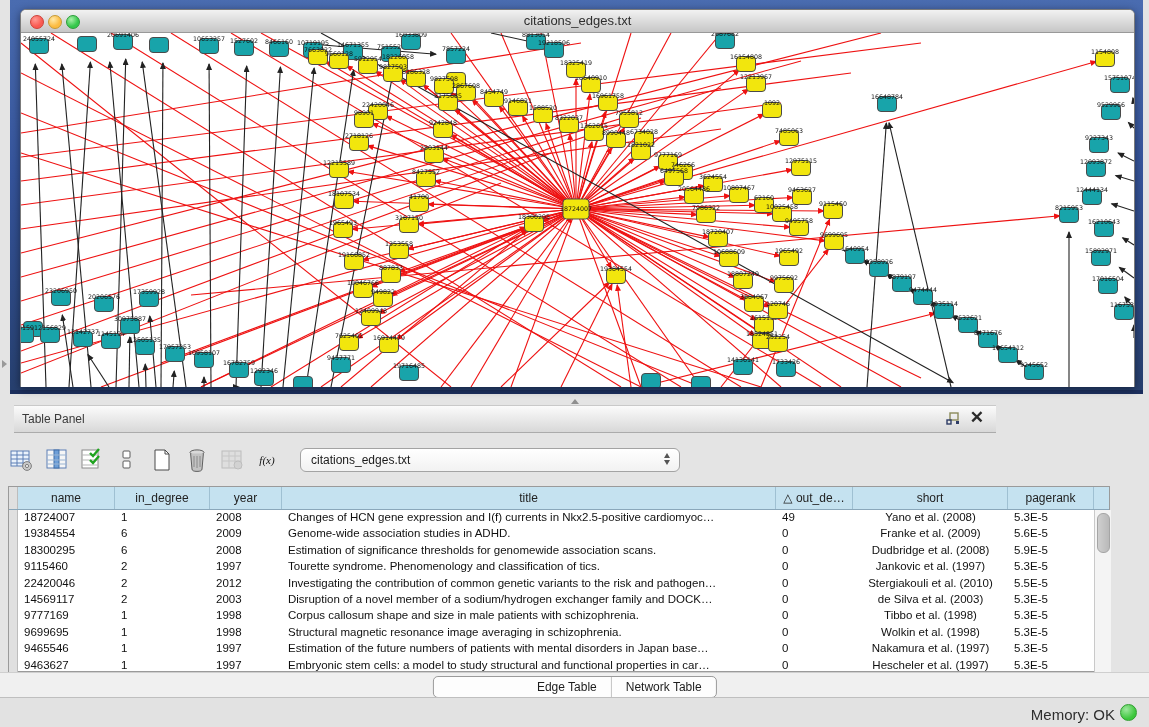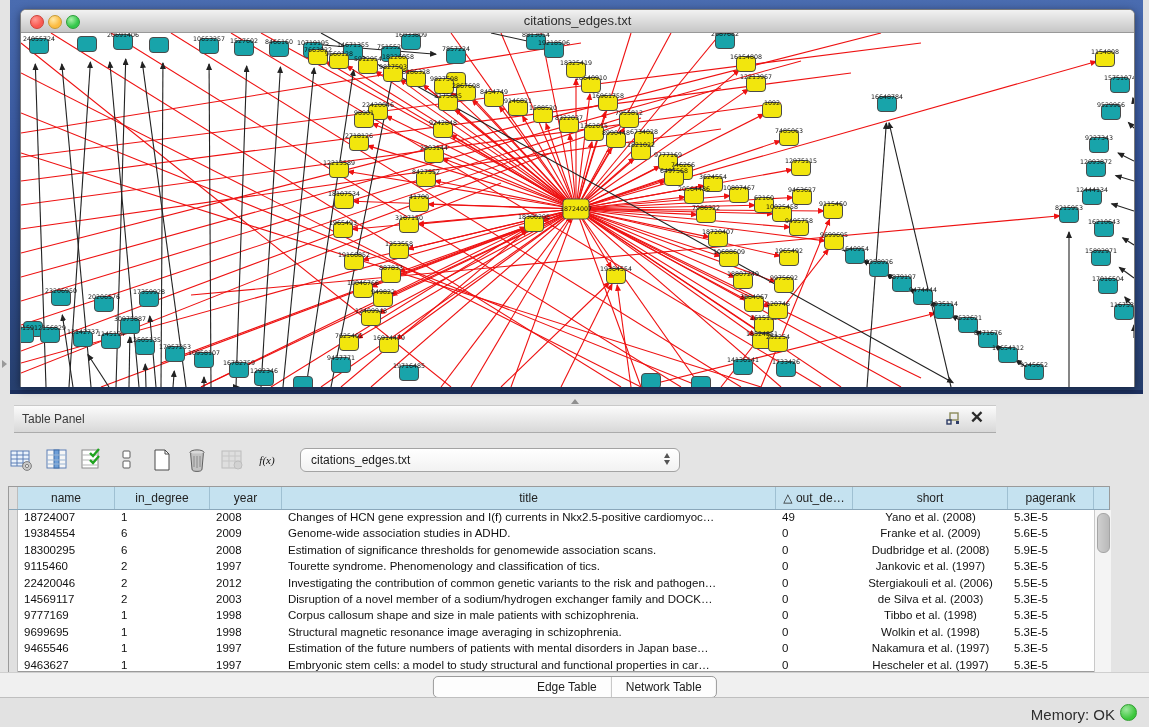--- a/index.html
+++ b/index.html
@@ -634,21 +634,21 @@
           <div class="tcell center" style="width: 155px; flex: 0 0 155px;">Jankovic et al. (1997)</div>
           <div class="tcell" style="width: 86px; flex: 0 0 86px;">5.3E-5</div>
         </div>
         <div class="trow">
           <div class="gutter"></div>
           <div class="tcell" style="width: 97px; flex: 0 0 97px;">22420046</div>
           <div class="tcell" style="width: 95px; flex: 0 0 95px;">2</div>
           <div class="tcell" style="width: 72px; flex: 0 0 72px;">2012</div>
           <div class="tcell" style="width: 494px; flex: 0 0 494px;">Investigating the contribution of common genetic variants to the risk and pathogen…</div>
           <div class="tcell" style="width: 77px; flex: 0 0 77px;">0</div>
-          <div class="tcell center" style="width: 155px; flex: 0 0 155px;">Stergiakouli et al. (2006)</div>
+          <div class="tcell center" style="width: 155px; flex: 0 0 155px;">Stergiakouli et al. (2010)</div>
           <div class="tcell" style="width: 86px; flex: 0 0 86px;">5.5E-5</div>
         </div>
         <div class="trow">
           <div class="gutter"></div>
           <div class="tcell" style="width: 97px; flex: 0 0 97px;">14569117</div>
           <div class="tcell" style="width: 95px; flex: 0 0 95px;">2</div>
           <div class="tcell" style="width: 72px; flex: 0 0 72px;">2003</div>
           <div class="tcell" style="width: 494px; flex: 0 0 494px;">Disruption of a novel member of a sodium/hydrogen exchanger family and DOCK…</div>
           <div class="tcell" style="width: 77px; flex: 0 0 77px;">0</div>
           <div class="tcell center" style="width: 155px; flex: 0 0 155px;">de Silva et al. (2003)</div>

